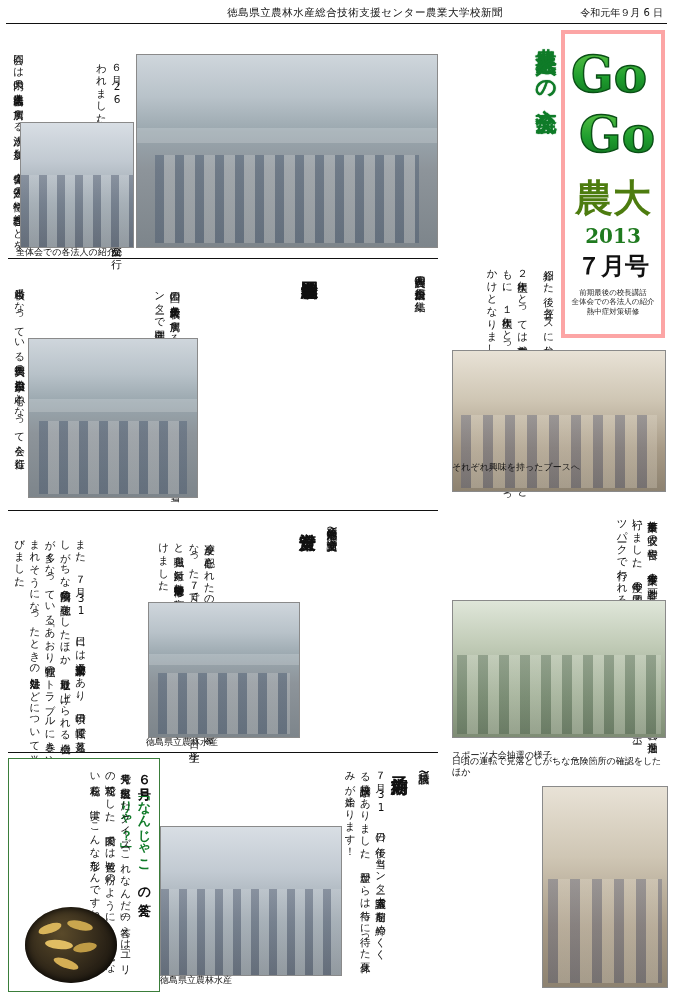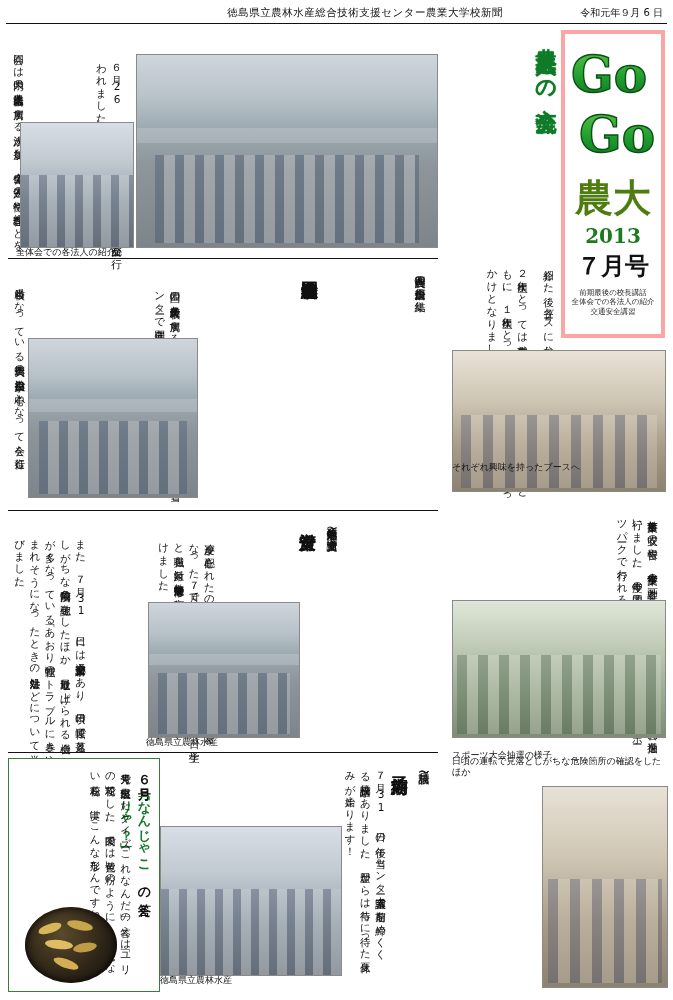--- a/index.html
+++ b/index.html
@@ -79,21 +79,21 @@
         </defs>
         <text x="6" y="58" font-family="DejaVu Serif, serif" font-size="50" font-weight="bold" fill="url(#gg)" stroke="#0a4f16" stroke-width="1.4">Go</text>
         <text x="14" y="118" font-family="DejaVu Serif, serif" font-size="50" font-weight="bold" fill="url(#gg)" stroke="#0a4f16" stroke-width="1.4">Go</text>
       </svg>
     </div>
     <div class="nodai">農大</div>
     <div class="year">2013</div>
     <div class="issue">７月号</div>
     <div class="orgname">前期最後の校長講話</div>
     <div class="orgname" style="margin-top:0">全体会での各法人の紹介</div>
-    <div class="orgname" style="margin-top:0">交通安全講習</div>
+    <div class="orgname" style="margin-top:0">熱中症対策研修</div>
   </div>
 
   <div style="position:absolute;left:6px;top:26px;width:560px;height:232px;">
 
     <div class="vtext hl-green" style="position:absolute;right:6px;top:6px;font-size:21px;letter-spacing:2px;height:220px;
                 text-shadow:0 0 1px #0f7b28;">農業法人との交流会</div>
 
     <div class="vtext body-v" style="position:absolute;left:104px;top:30px;height:196px;width:14px;">６月 26 日の午後、学生の就職活動支援の一環として農業法人との交流会が行われました。</div>
     <div class="vtext body-v" style="position:absolute;left:6px;top:20px;height:208px;width:14px;">同会には県内の農業法人協会に所属する法人が参加し、全体会で各法人の特徴や経営理念などを</div>
 

